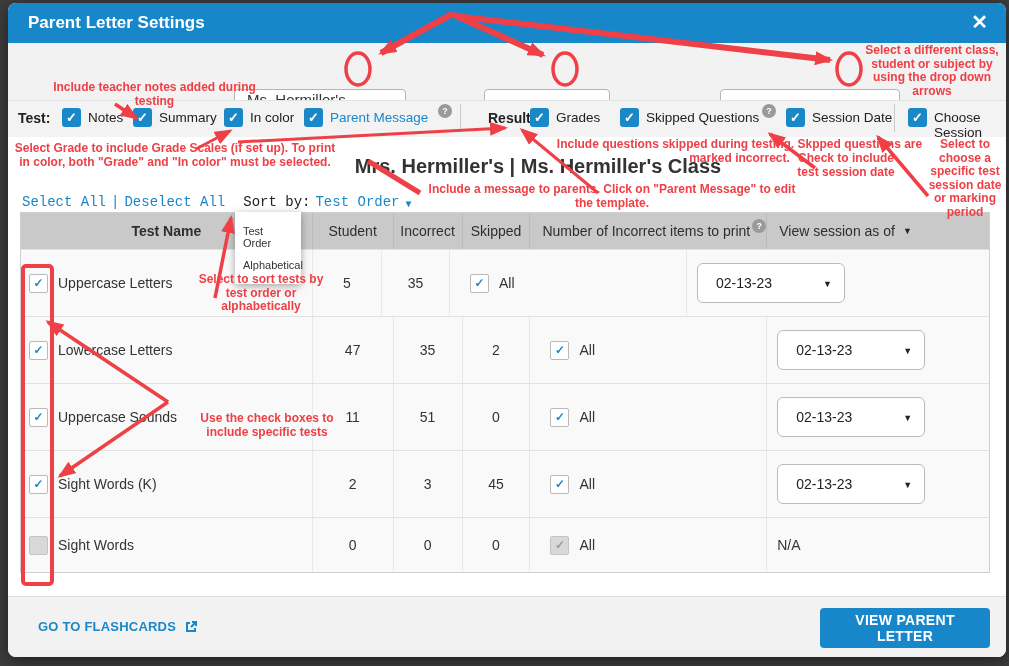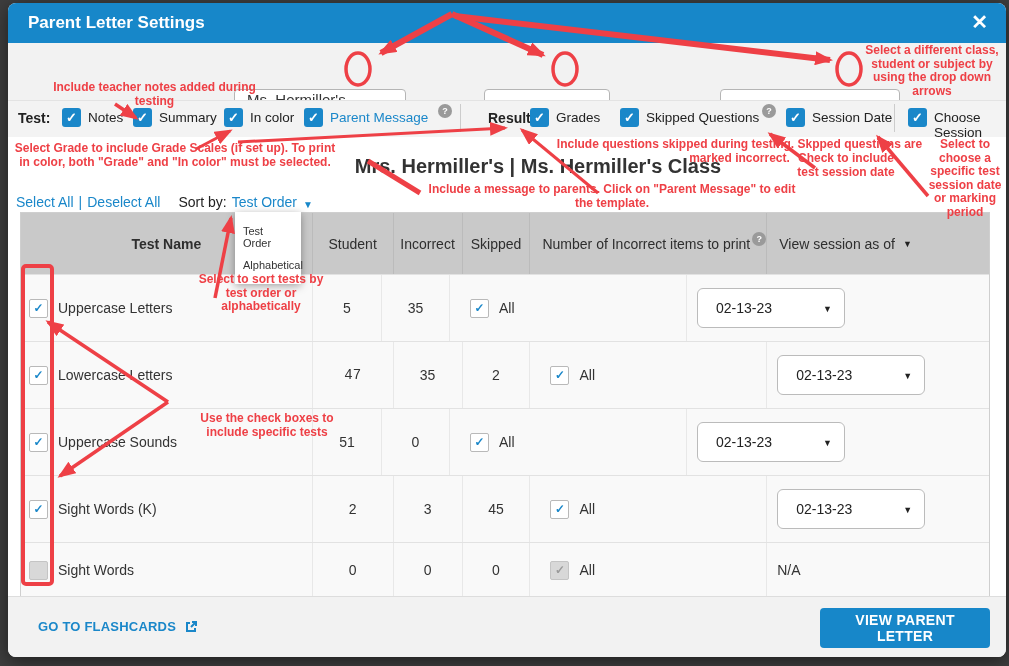--- a/index.html
+++ b/index.html
@@ -24,32 +24,32 @@
     display:flex;align-items:center;justify-content:center;position:absolute;top:105px;cursor:pointer;}
   .cb-lbl{position:absolute;top:107px;font-size:13.5px;color:#222;}
   .cb-lbl.linkish{color:#1a87c9;}
   .help{position:absolute;width:14px;height:14px;border-radius:50%;background:#9a9a9a;color:#fff;
     font-size:9px;font-weight:bold;display:flex;align-items:center;justify-content:center;top:101px;}
   .vdiv{position:absolute;top:101px;width:1px;height:28px;background:#ccc;}
   
   .content{position:absolute;left:0;top:134px;width:100%;height:460px;background:#fff;}
   .subtitle{position:absolute;left:280px;top:152px;width:500px;text-align:center;
     font-size:20px;font-weight:bold;color:#333;}
-  .linksrow{position:absolute;left:8px;top:191px;display:flex;align-items:flex-end;font-size:14px;}
+  .linksrow{position:absolute;left:14px;top:191px;display:flex;align-items:flex-end;font-size:14px;font-family:Liberation Mono, monospace;}
   .bluelink{color:#1a87c9;cursor:pointer;}
   .linksrow .sep{color:#1a87c9;margin:0 5px;}
   .sortlbl{color:#222;margin-left:18px;margin-right:5px;}
   .sortcaret{color:#1787c9;font-size:10px;margin-left:6px;}
   
   .sortmenu{position:absolute;left:227px;top:209px;width:66px;background:#fff;z-index:30;
     box-shadow:0 2px 8px rgba(0,0,0,.35);padding:8px 0;}
   .sortmenu div{font-size:11px;color:#333;padding:5px 8px;cursor:pointer;}
   
   .tbl{position:absolute;left:12px;top:209px;width:970px;border:1px solid #cfcfcf;box-sizing:border-box;}
-  .thead{display:flex;height:61px;background:#c9c9c9;}
+  .thead{display:flex;height:36px;background:#c9c9c9;}
   .th{display:flex;align-items:center;justify-content:center;font-size:14px;color:#2e2e2e;
     border-right:1px solid #bbb;box-sizing:border-box;position:relative;}
   .th:last-child{border-right:none;}
   .th.bold{font-weight:bold;}
   .th.leftal{justify-content:flex-start;padding-left:12px;}
   .th .help{position:static;margin-left:2px;margin-top:-10px;}
   .th .caret{font-size:9px;color:#222;margin-left:8px;}
   .trow{display:flex;background:#f9f9f9;border-top:1px solid #e2e2e2;}
   .td{display:flex;align-items:center;border-right:1px solid #e8e8e8;box-sizing:border-box;
     font-size:14px;color:#333;}
@@ -178,39 +178,40 @@
               <span>02-13-23</span>
               <span class="caret">▼</span>
             </div>
           </div>
         </div>
         <div class="trow" style="height: 66px;">
           <div class="td" style="width: 292px;">
             <span class="rowcb">✓</span>
             <span>Lowercase Letters</span>
           </div>
-          <div class="td center" style="width: 81px; font-family: Liberation Mono, monospace;">47</div>
+          <div class="td center" style="width: 81px;">47</div>
           <div class="td center" style="width: 69px;">35</div>
           <div class="td center" style="width: 68px;">2</div>
           <div class="td" style="width: 237px; padding-left: 12px;">
             <span class="rowcb">✓</span>
             <span>All</span>
           </div>
           <div class="td" style="width: 222px;">
             <div class="datebtn">
               <span>02-13-23</span>
               <span class="caret">▼</span>
             </div>
           </div>
         </div>
         <div class="trow" style="height: 66px;">
           <div class="td" style="width: 292px;">
             <span class="rowcb">✓</span>
             <span>Uppercase Sounds</span>
           </div>
+          <div class="td center" style="width: 81px;">11</div>
           <div class="td center" style="width: 69px;">51</div>
           <div class="td center" style="width: 68px;">0</div>
           <div class="td" style="width: 237px; padding-left: 12px;">
             <span class="rowcb">✓</span>
             <span>All</span>
           </div>
           <div class="td" style="width: 222px;">
             <div class="datebtn">
               <span>02-13-23</span>
               <span class="caret">▼</span>

